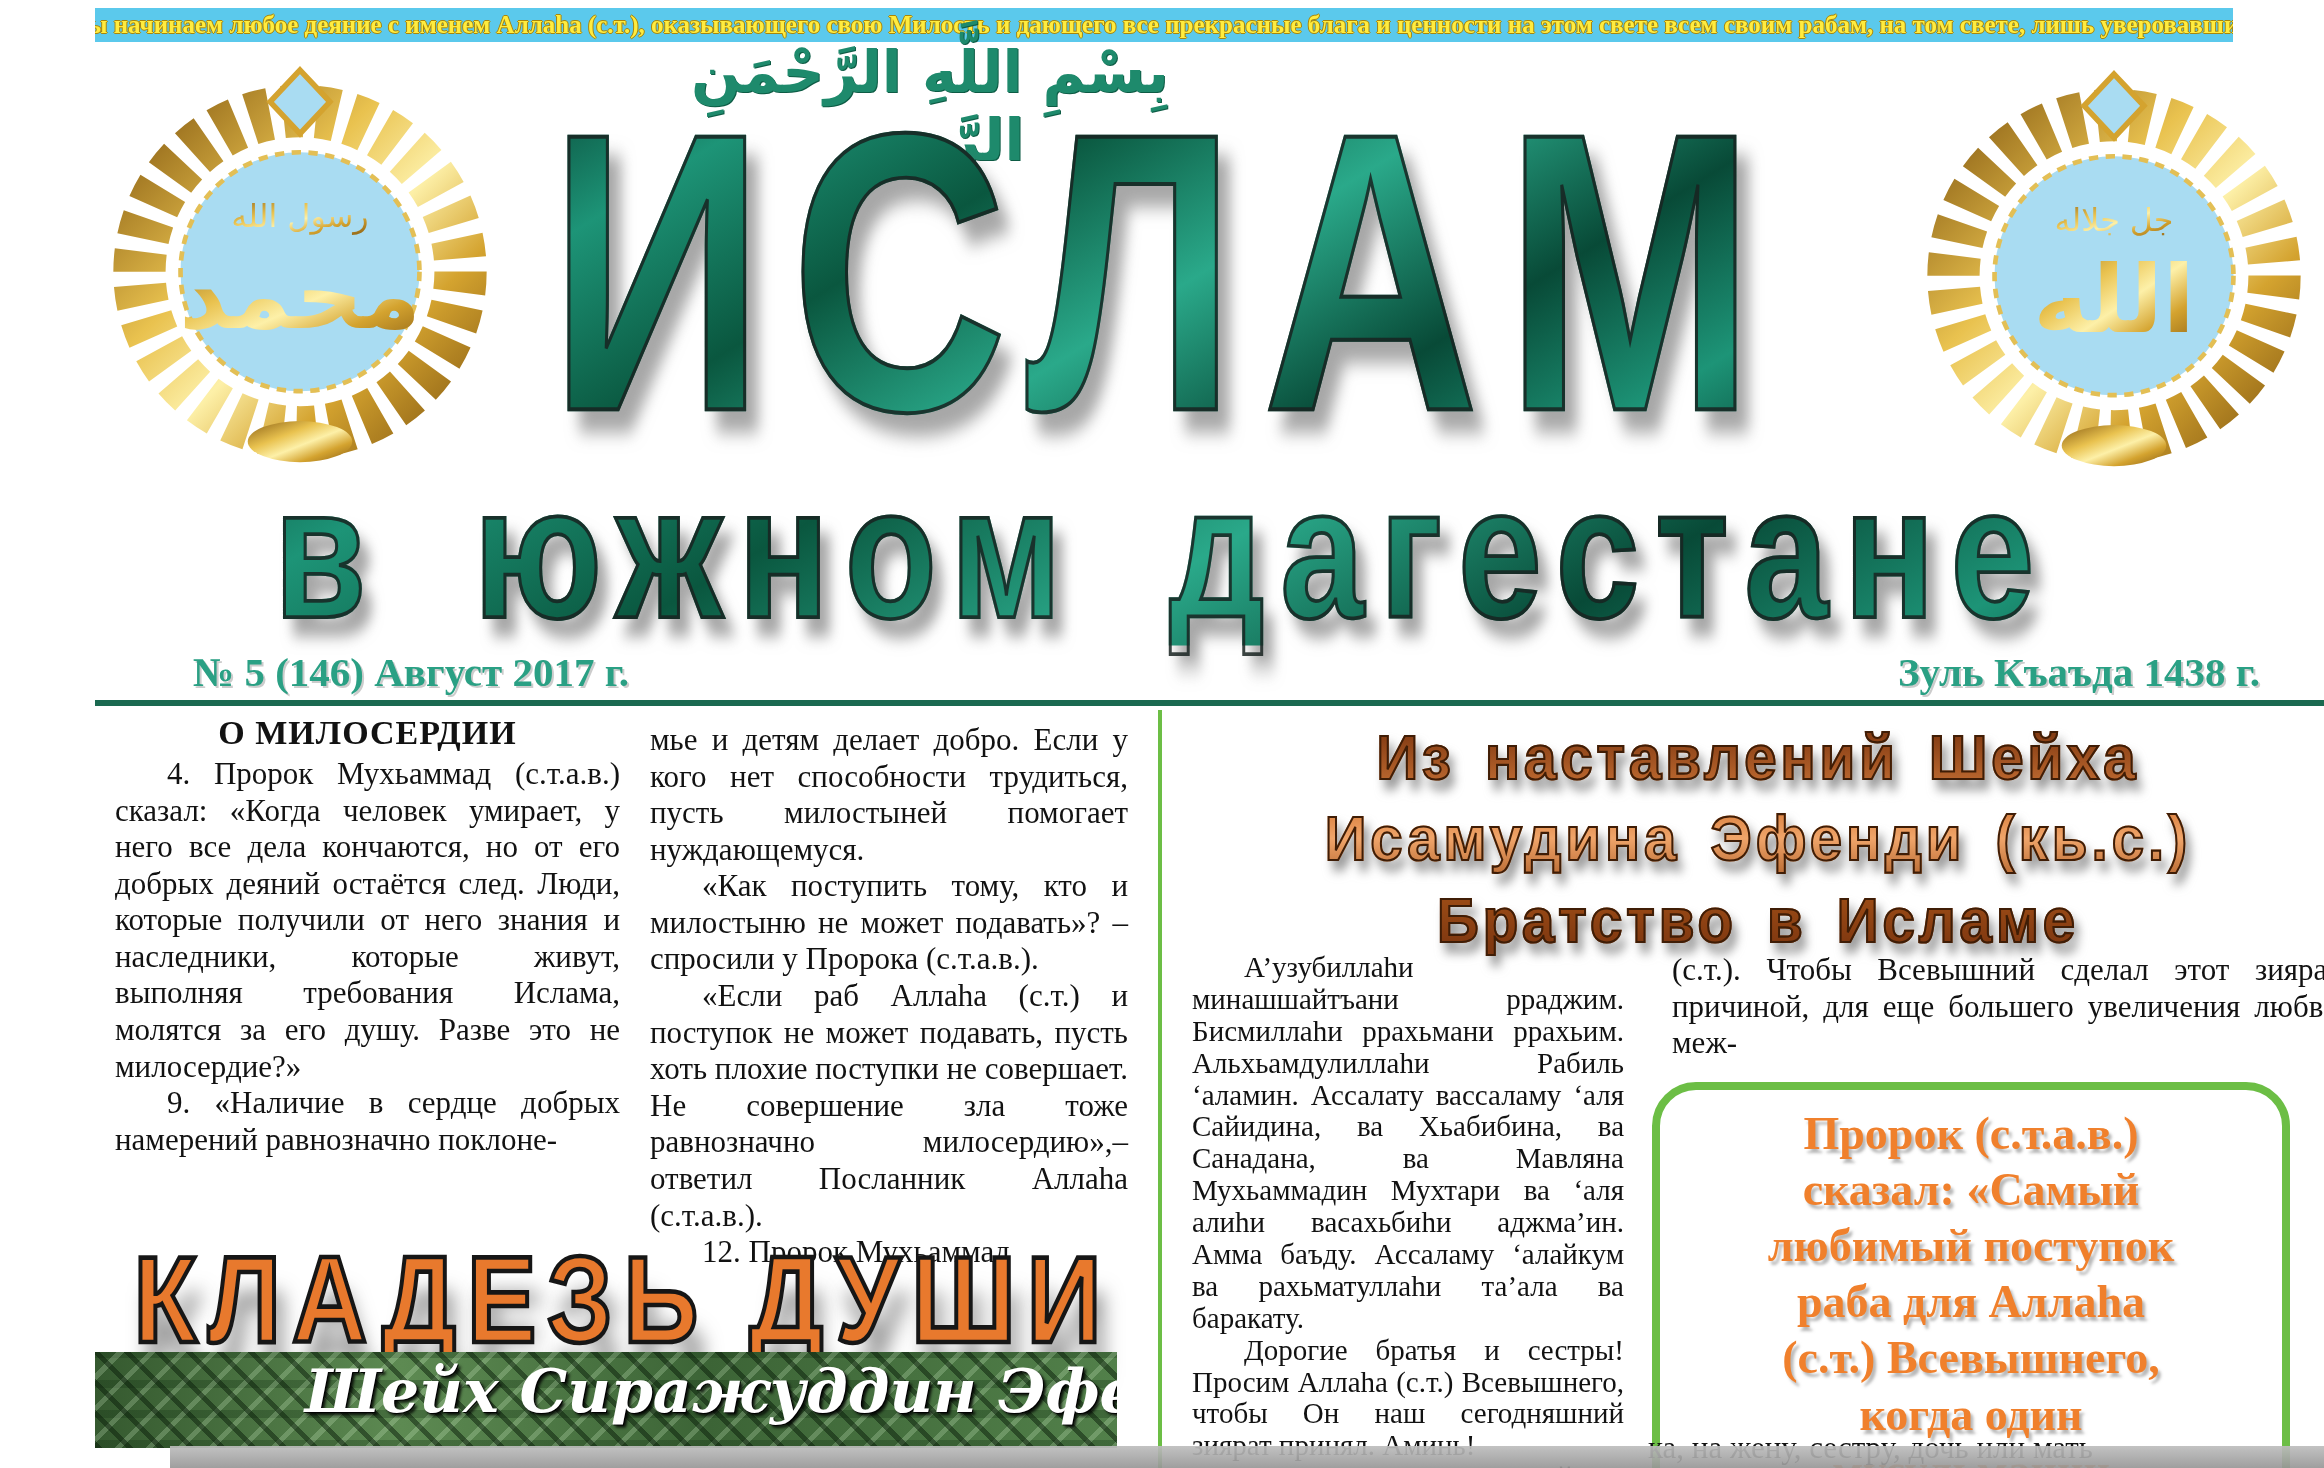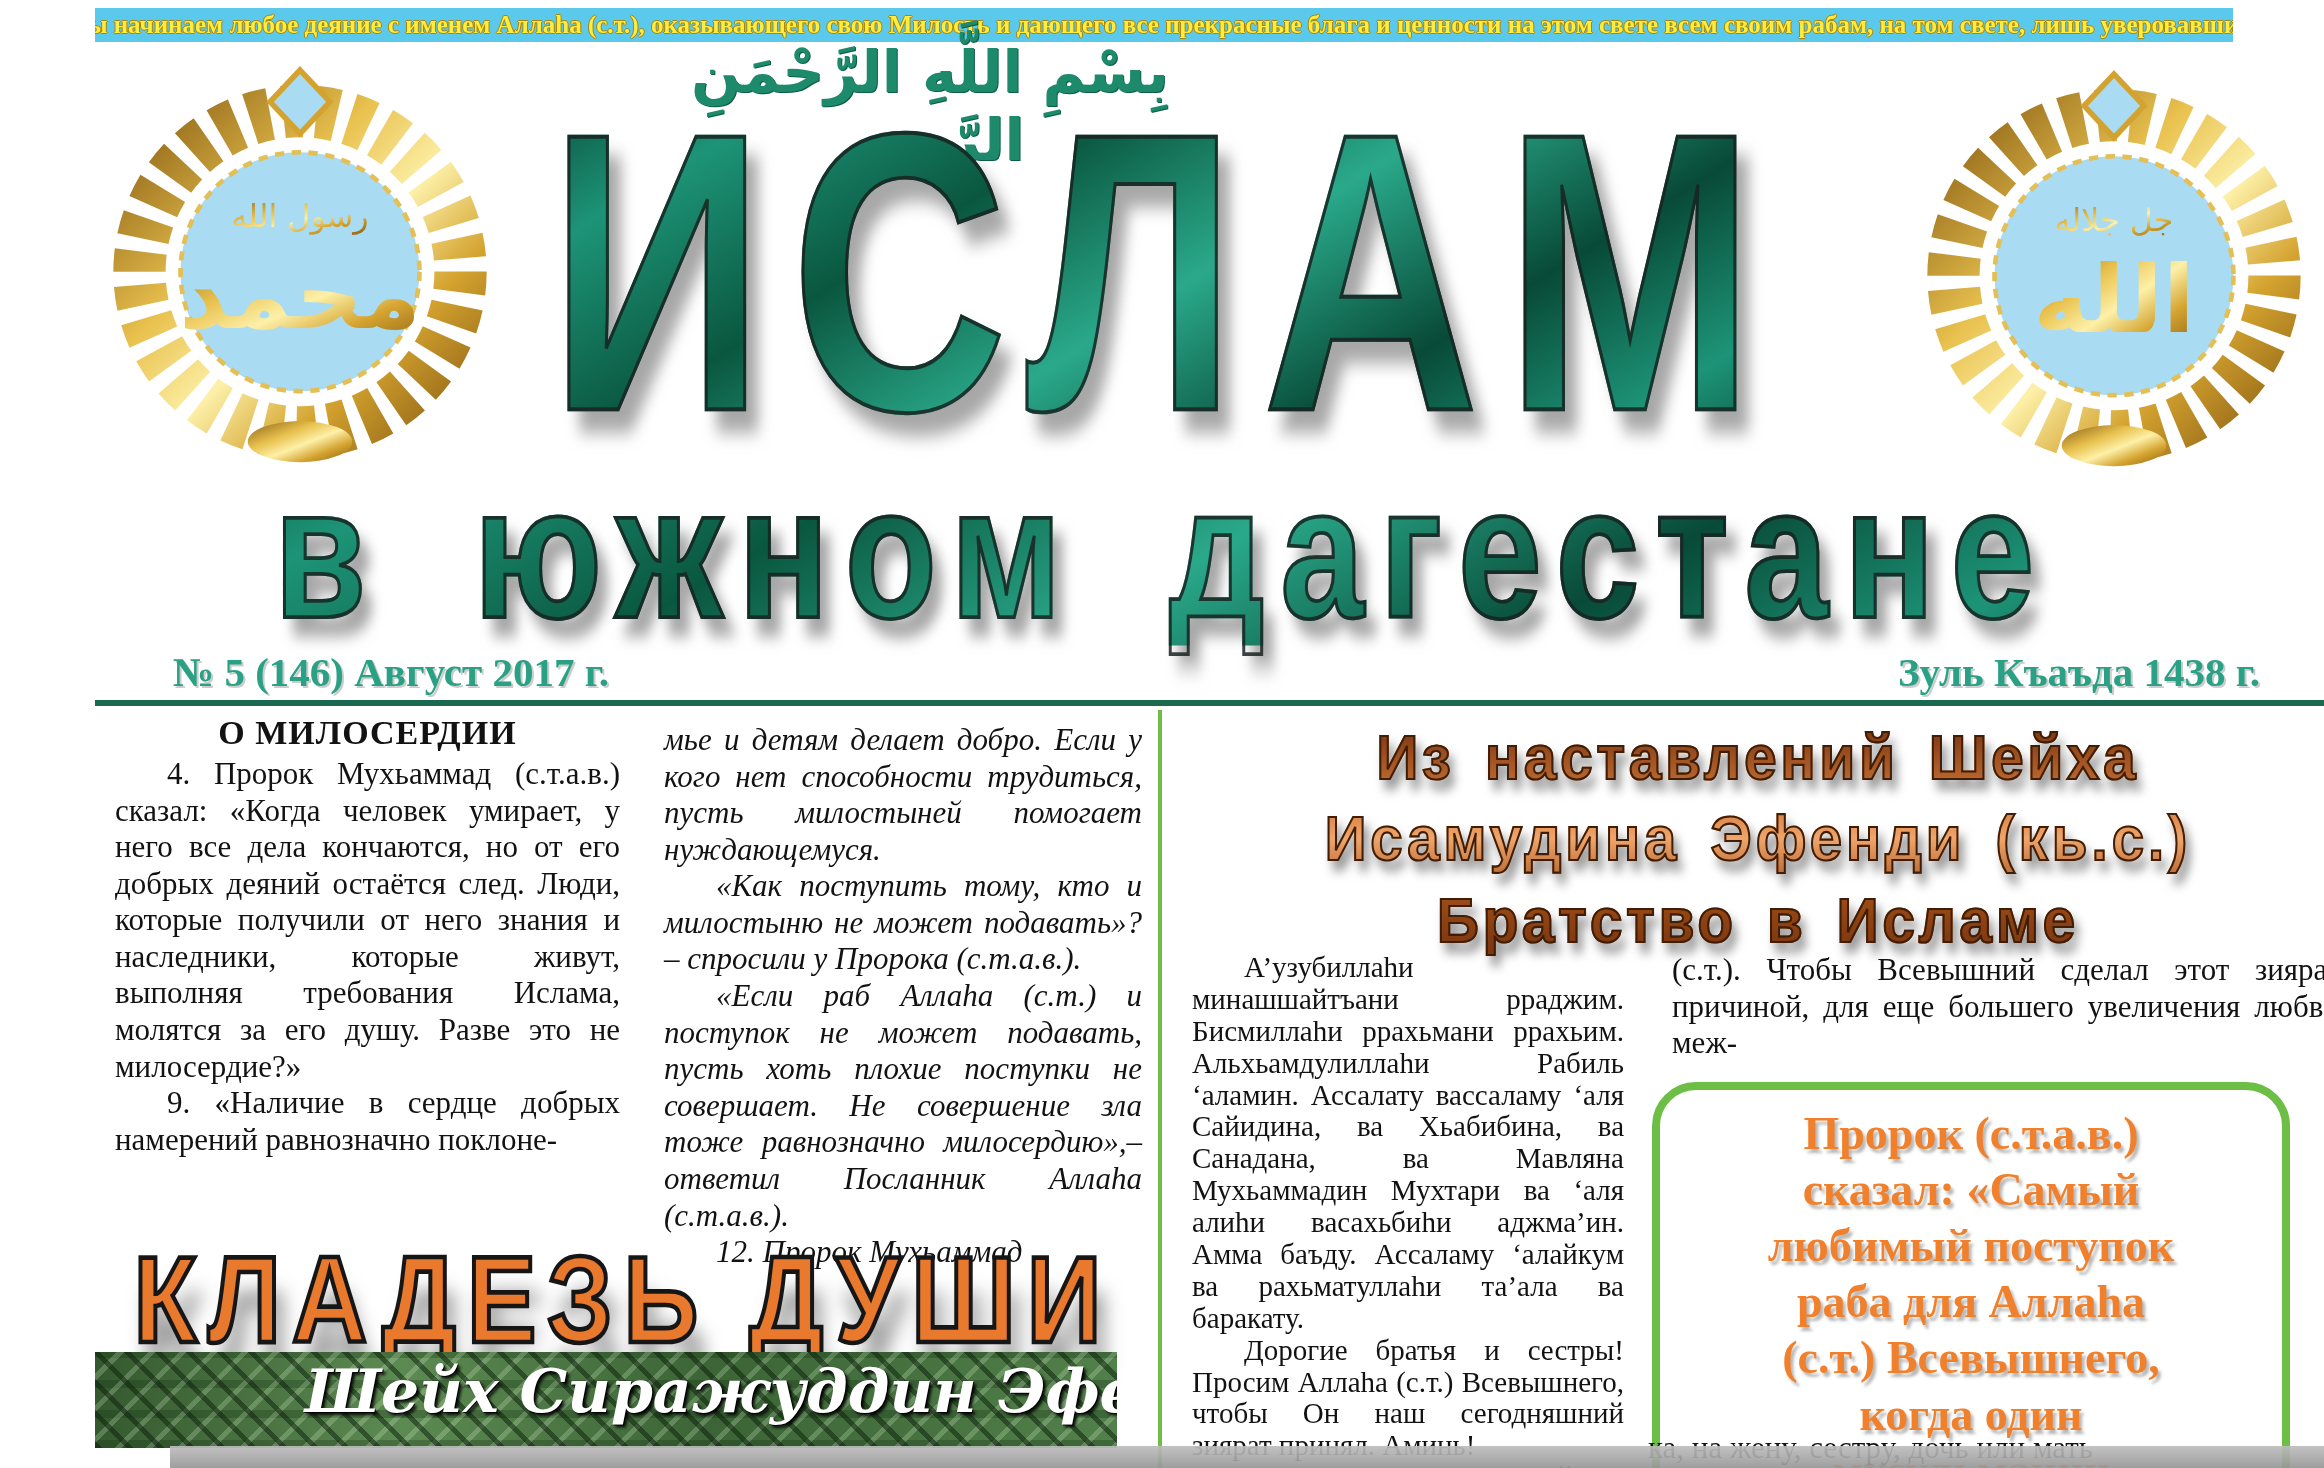--- a/index.html
+++ b/index.html
@@ -49,28 +49,28 @@
   .medallion svg{width:100%;height:100%;}
   
   .issue-line{
     position:absolute;left:95px;top:646px;width:2229px;height:52px;
     display:flex;justify-content:space-between;align-items:center;
   }
   .issue-line span{
     font-family:"Liberation Serif",serif;font-weight:bold;font-size:41px;color:#2AA084;
     text-shadow:2px 2px 0 rgba(110,110,110,.35);
   }
-  .issue-left{margin-left:78px;}
+  .issue-left{margin-left:98px;}
   .issue-right{margin-right:64px;}
   .green-rule{position:absolute;left:95px;top:700px;width:2229px;height:6px;background:#1A6950;}
   
   .body-par{font-size:31px;line-height:1.18;text-align:justify;text-indent:52px;margin:0;}
   .no-indent{text-indent:0;}
   .col1{position:absolute;left:115px;top:714px;width:505px;}
-  .col2{position:absolute;left:664px;top:722px;width:478px;font-style:italic;}
+  .col2{position:absolute;left:650px;top:722px;width:478px;}
   .continuation-note{text-align:center;font-weight:bold;font-style:italic;font-size:33px;margin:14px 0 30px;}
   .mercy-heading{text-align:center;font-weight:bold;font-size:34px;letter-spacing:1px;margin:0 0 4px;}
   .v-divider{position:absolute;left:1158px;top:710px;width:4px;height:758px;background:#6CBE45;}
   
   .r-headline{
     position:absolute;left:1192px;top:716px;width:1132px;text-align:center;
     font-family:"Liberation Sans",sans-serif;font-weight:bold;font-size:58px;line-height:1.3;
     letter-spacing:4px;word-spacing:10px;transform:scaleY(1.08);transform-origin:top;
     color:#b55a1e;
     filter:drop-shadow(5px 9px 5px rgba(120,120,120,.75));

